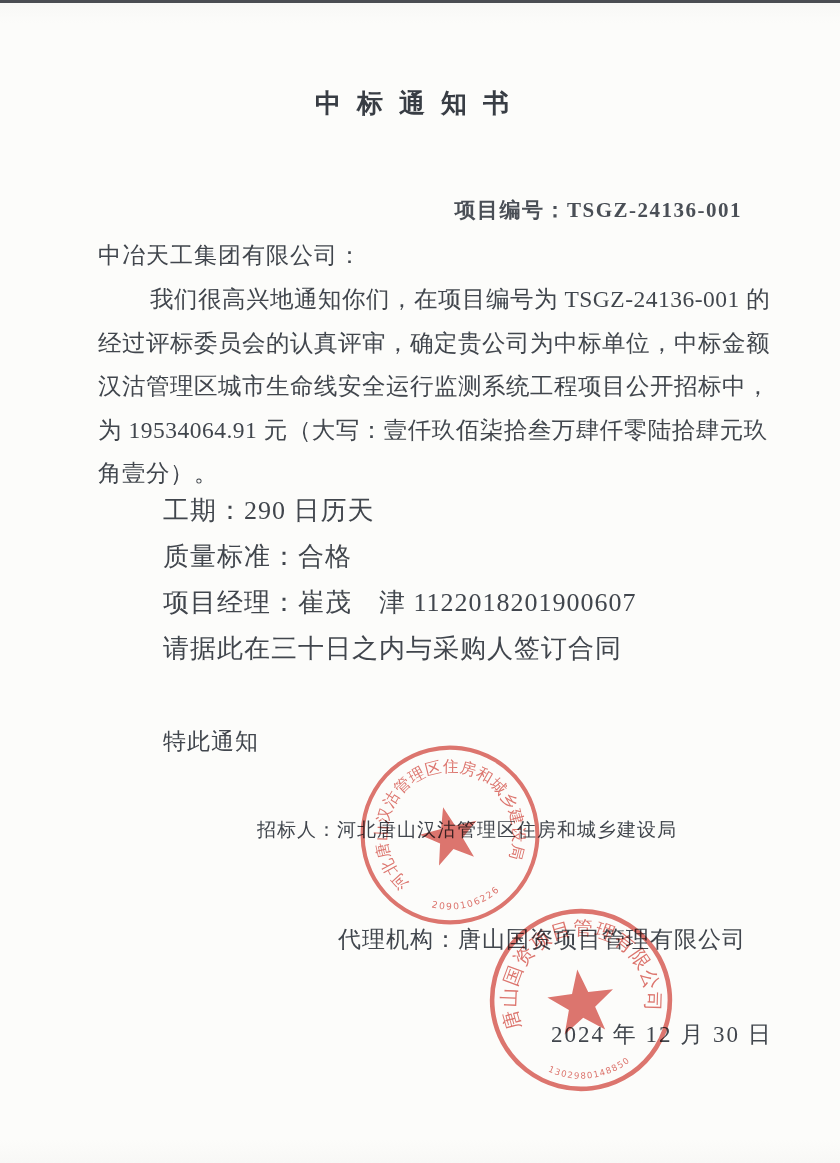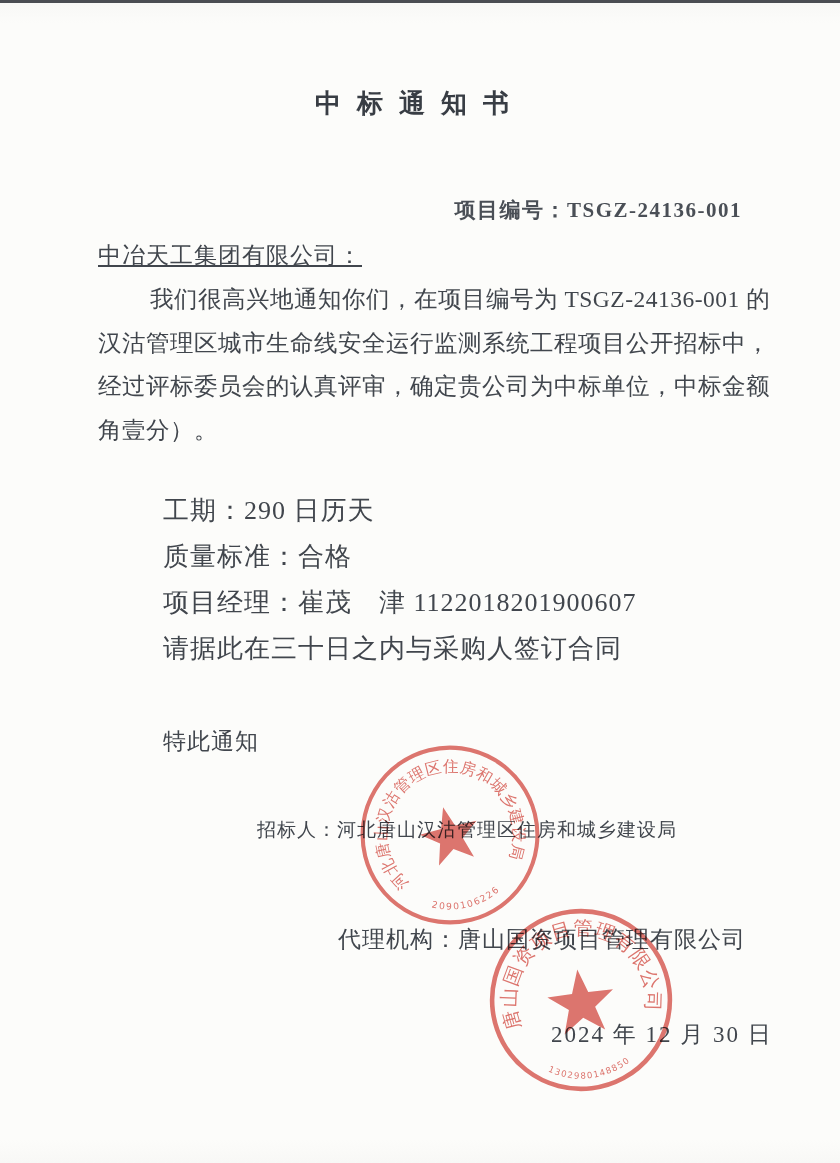--- a/index.html
+++ b/index.html
@@ -18,21 +18,21 @@
     text-align:center;font-size:26px;font-weight:700;
     letter-spacing:16px;box-sizing:border-box;
     color:#383d44;
   }
   .project-no{
     position:absolute;top:196px;right:98px;
     font-size:21px;letter-spacing:1.5px;color:#4a4f56;font-weight:bold;
   }
   .addressee{
     position:absolute;top:240px;left:98px;
-    font-size:23px;letter-spacing:1px;text-decoration:underline;
+    font-size:23px;letter-spacing:1px;
   }
   .paragraph{
     position:absolute;top:272px;left:98px;width:644px;margin-top:6px;
   }
   .para-line{
     font-size:23.5px;line-height:43.5px;height:43.5px;
     letter-spacing:.5px;white-space:nowrap;
     text-align:justify;text-align-last:justify;
   }
   .para-line.indent{padding-left:52px;}
@@ -61,22 +61,23 @@
   <div class="scan-edge"></div>
 
   <div class="title">中标通知书</div>
 
   <div class="project-no">项目编号：TSGZ-24136-001</div>
 
   <div class="addressee">中冶天工集团有限公司：</div>
 
   <div class="paragraph">
     <div class="para-line indent">我们很高兴地通知你们，在项目编号为 TSGZ-24136-001 的</div>
+    <div class="para-line">经过评标委员会的认真评审，确定贵公司为中标单位，中标金额</div>
     <div class="para-line">汉沽管理区城市生命线安全运行监测系统工程项目公开招标中，</div>
-    <div class="para-line">经过评标委员会的认真评审，确定贵公司为中标单位，中标金额</div>
+    <div class="para-line">为 19534064.91 元（大写：壹仟玖佰柒拾叁万肆仟零陆拾肆元玖</div>
     <div class="para-line no-just">角壹分）。</div>
   </div>
 
   <div class="details">
     <div class="detail-line">工期：290 日历天</div>
     <div class="detail-line">质量标准：合格</div>
     <div class="detail-line">项目经理：崔茂　津 1122018201900607</div>
     <div class="detail-line">请据此在三十日之内与采购人签订合同</div>
   </div>
 

